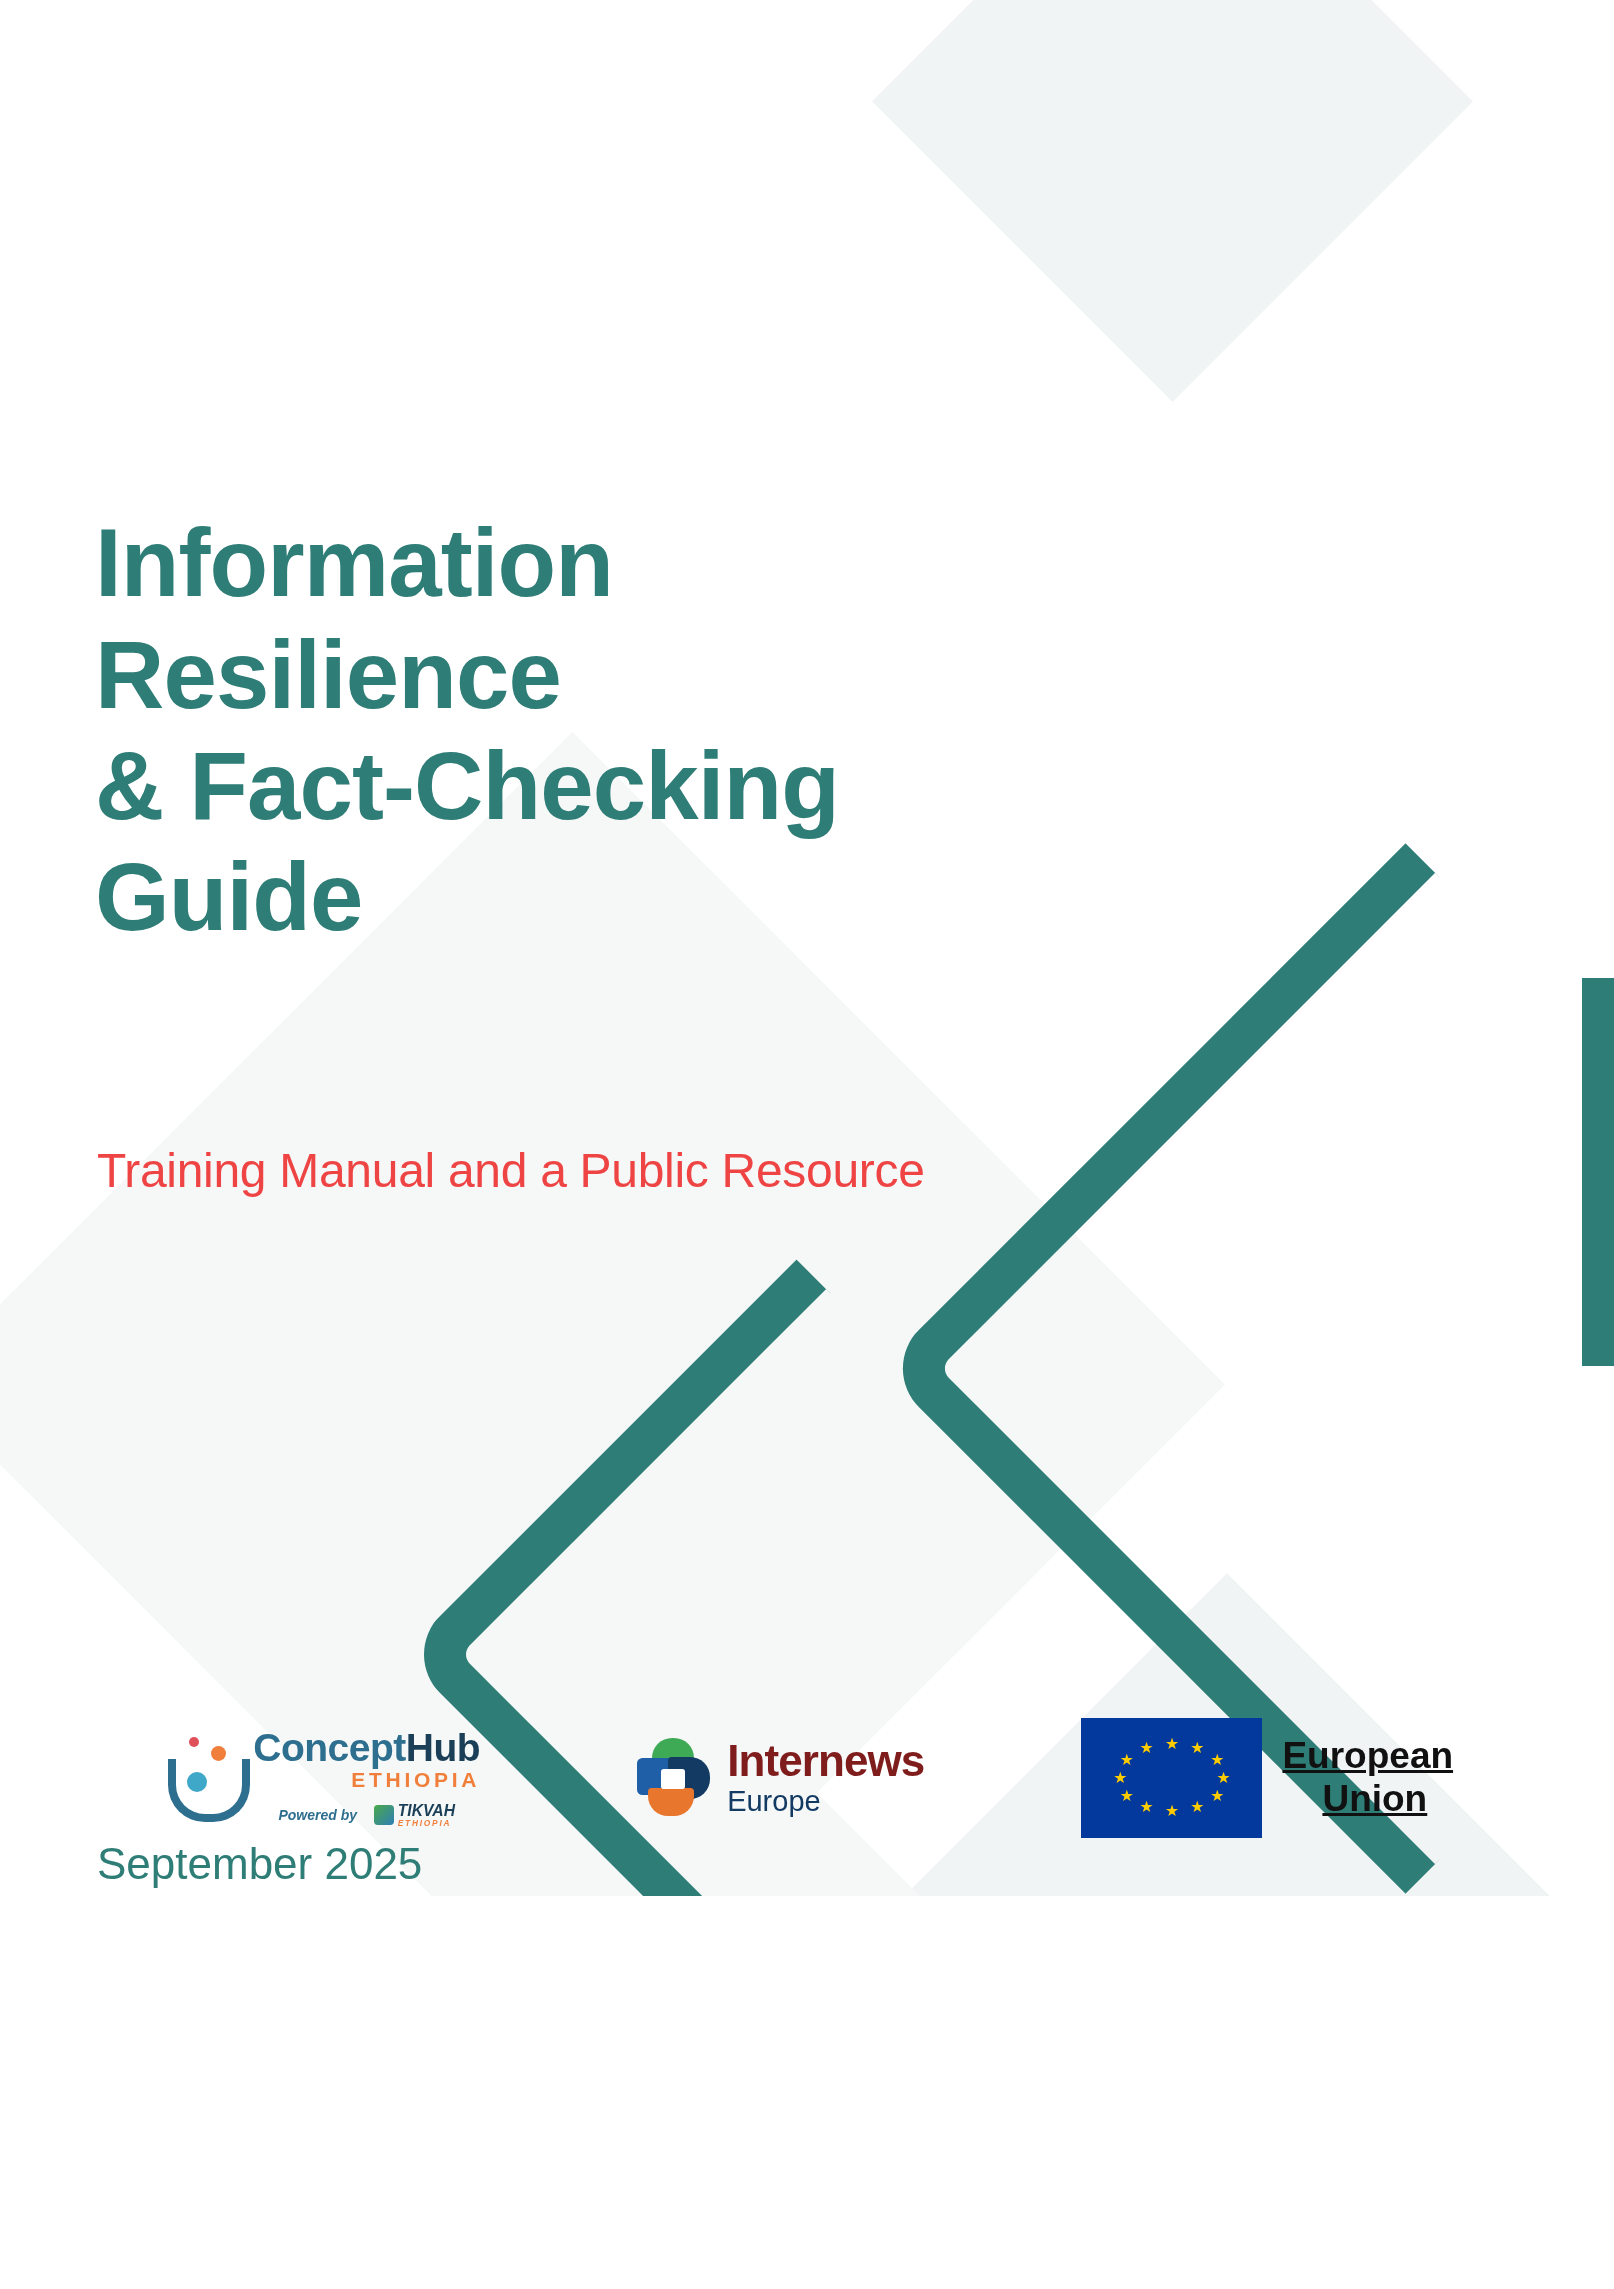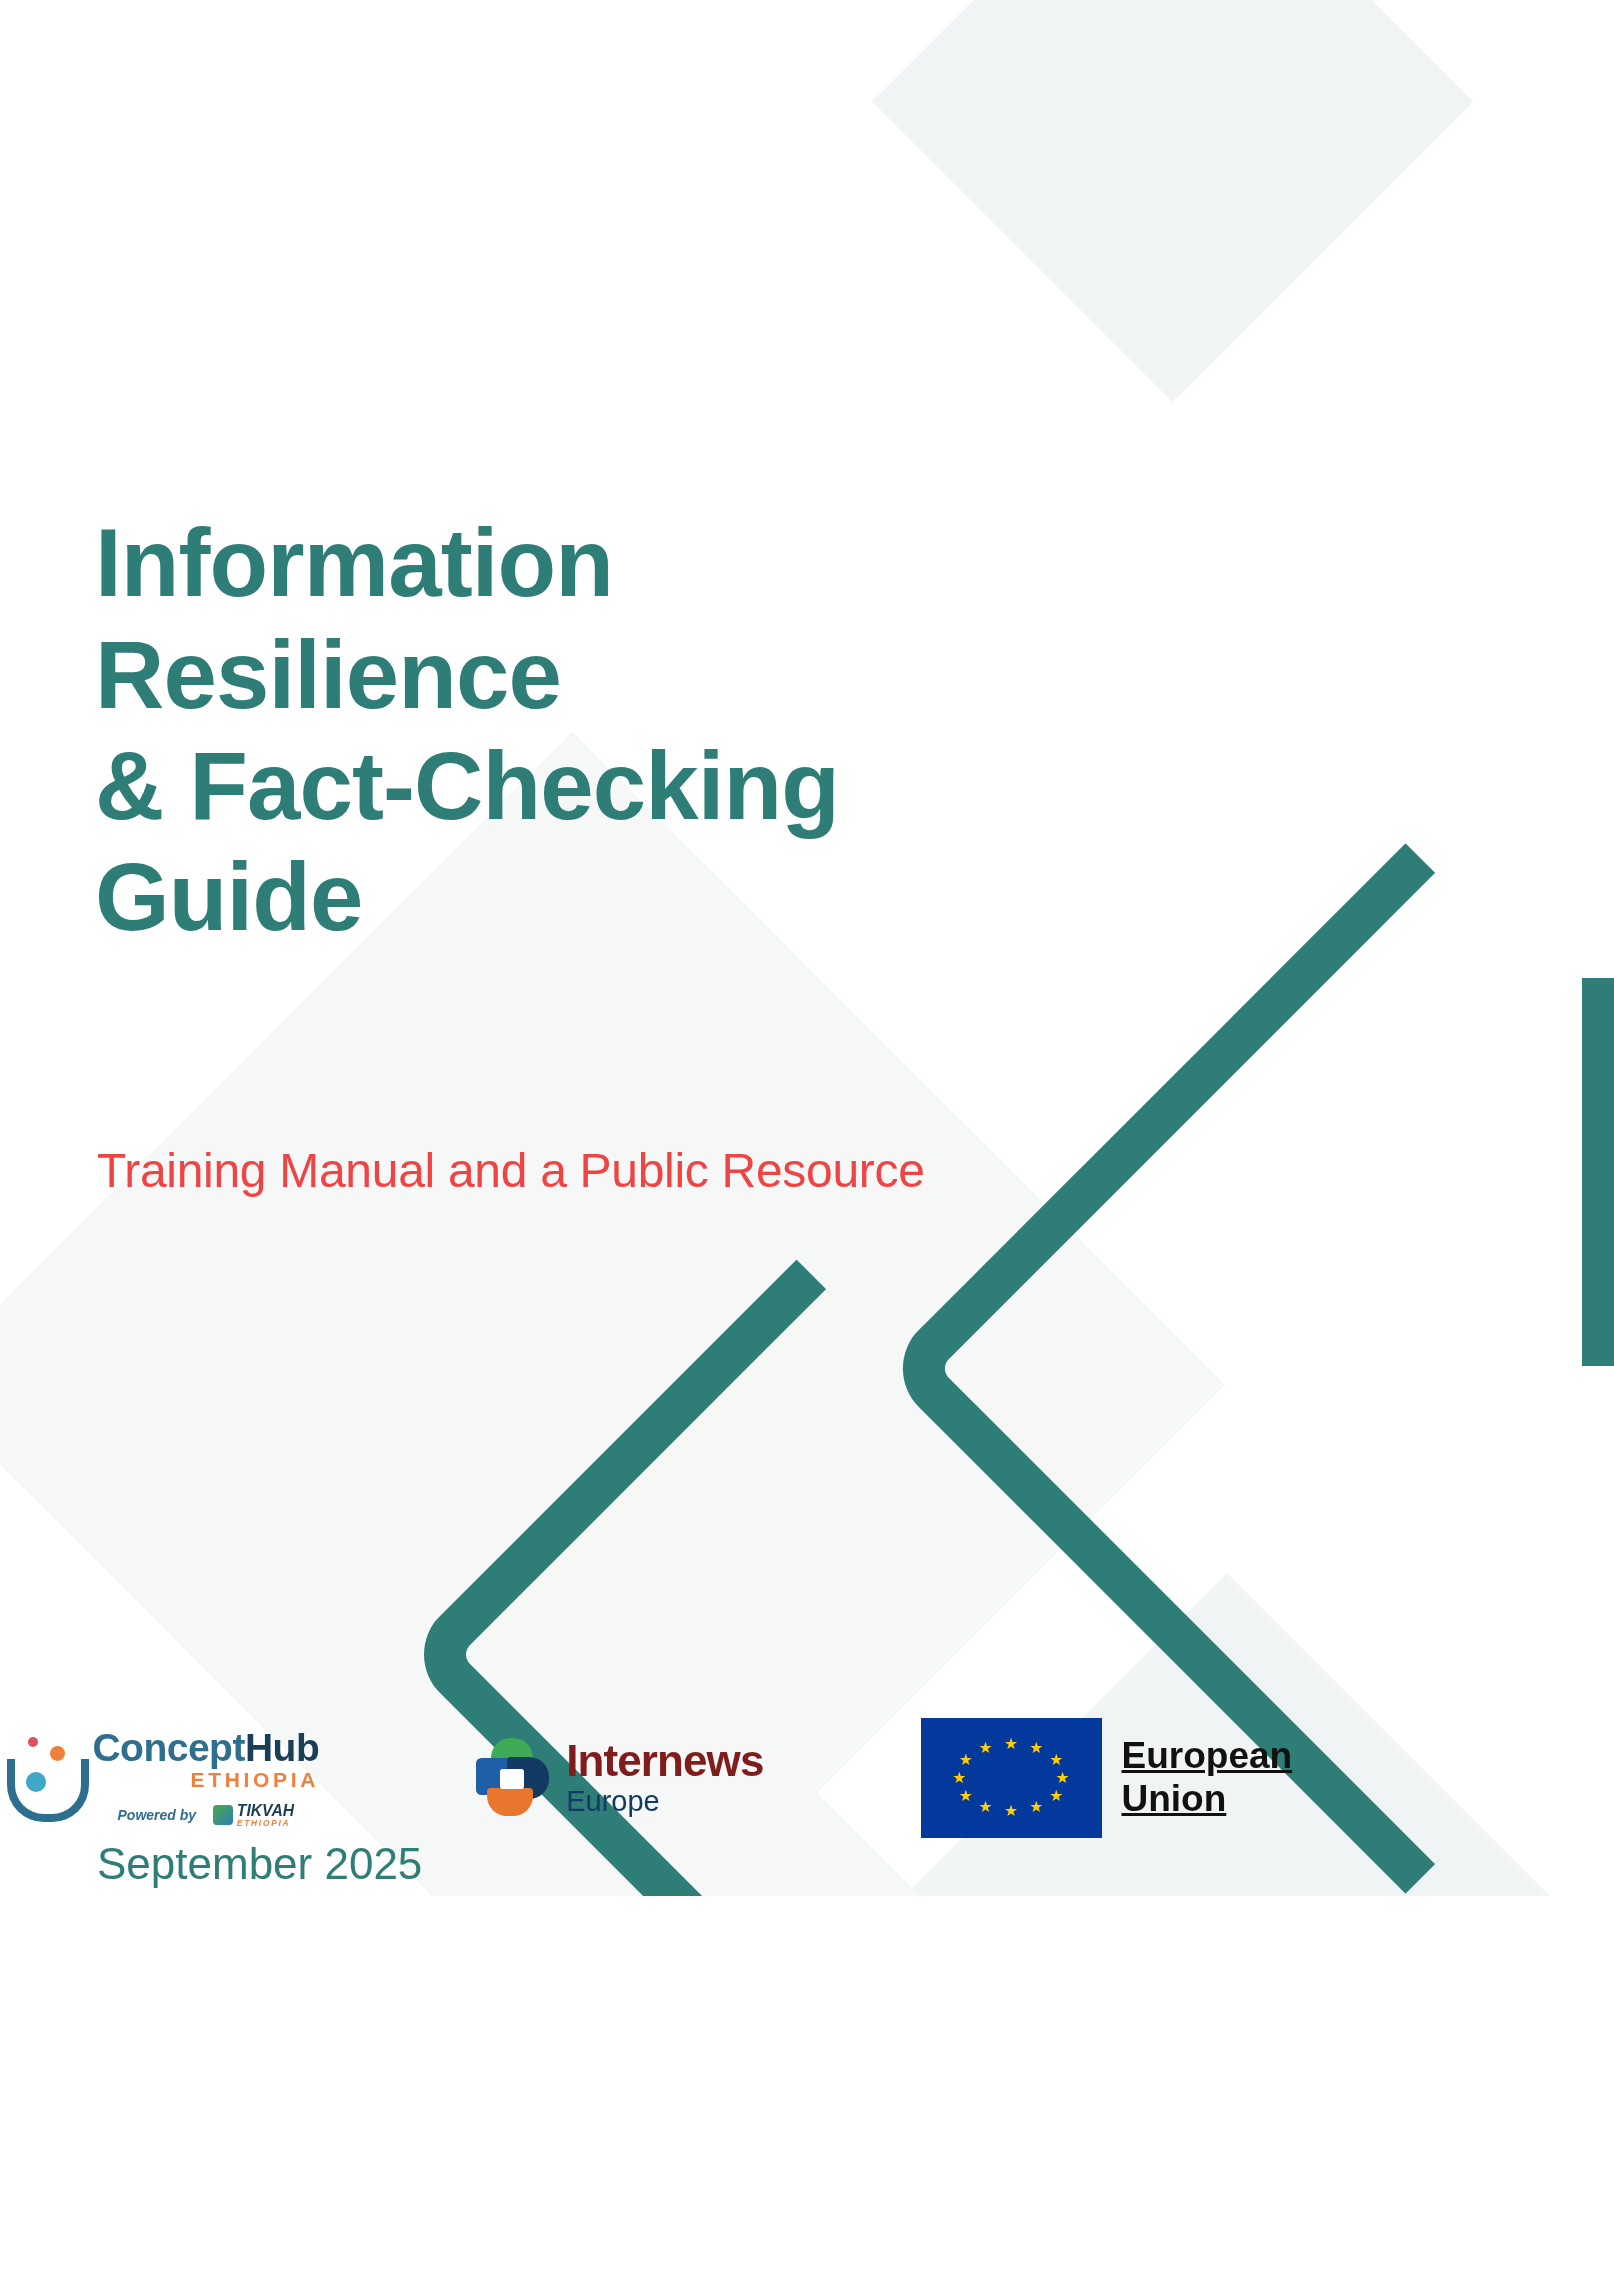--- a/index.html
+++ b/index.html
@@ -144,20 +144,21 @@
 
   
   .logo-row {
     position: absolute;
     left: 0;
     right: 0;
     bottom: 54px;
     height: 129px;
     display: flex;
     align-items: center;
+    justify-content: center;
     gap: 157px;
   }
   .logo {
     display: flex;
     align-items: center;
     position: relative;
   }
 
   
   .ch-mark {
@@ -298,21 +299,21 @@
     line-height: 1;
     transform: translate(-50%, -50%);
   }
   .eu-text {
     font-size: 37px;
     color: #111111;
     font-weight: bold;
     line-height: 1.15;
     text-decoration: underline;
   }
-  .eu-text .l2 { display: block; }
+  .eu-text .l2 { display: block; margin-left: 40px; }
 </style>
 </head>
 <body>
 
 <div class="page">
 
   <div class="bg-layer">
     <div class="pale-block-1"></div>
     <div class="pale-block-2"></div>
     <div class="pale-block-3"></div>

